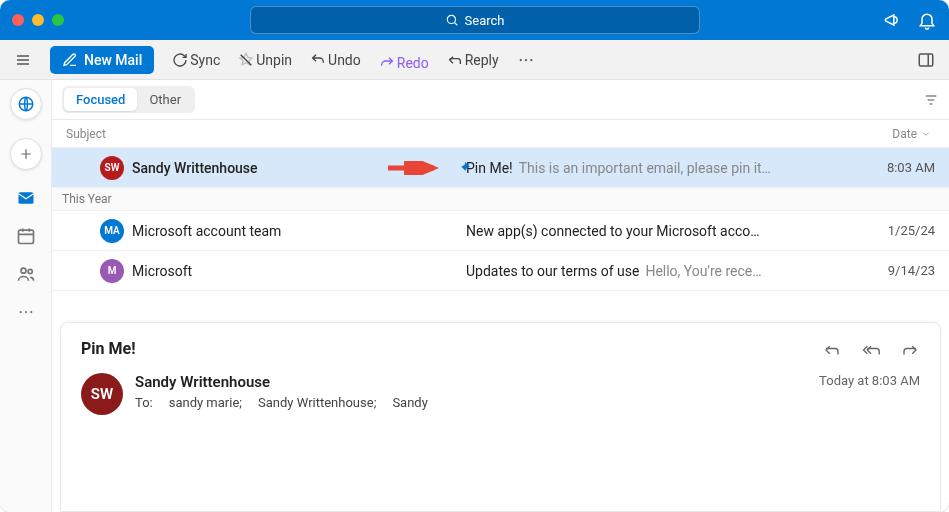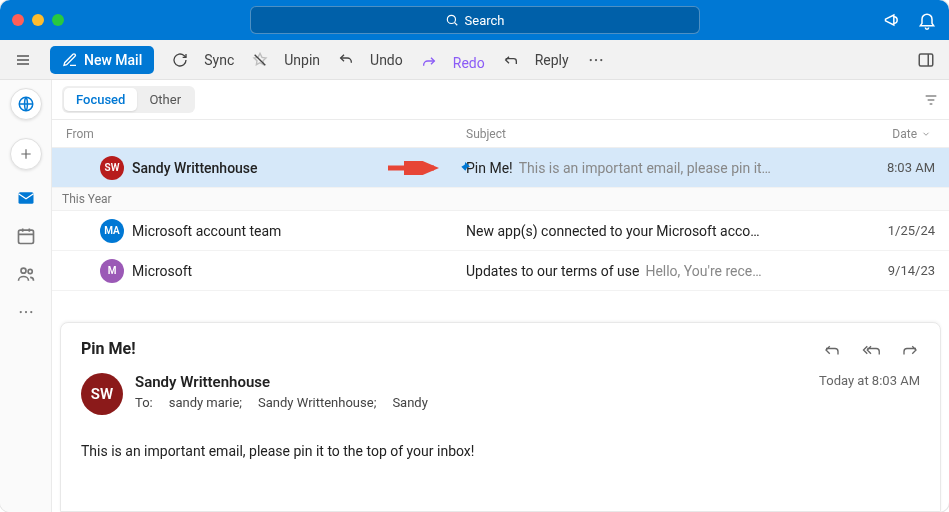--- a/index.html
+++ b/index.html
@@ -12,21 +12,21 @@
     .tl-red { background: #FF5F57; }
     .tl-yellow { background: #FEBC2E; }
     .tl-green { background: #28C840; }
     .search-pill { position: absolute; left: 50%; transform: translateX(-50%); width: 450px; height: 28px; background: rgba(0,0,0,0.2); border: 1px solid rgba(255,255,255,0.3); border-radius: 6px; display: flex; align-items: center; justify-content: center; color: #fff; font-size: 13px; gap: 6px; }
     .title-right { margin-left: auto; display: flex; gap: 14px; color: #fff; align-items: center; }
 
     
     .toolbar { height: 40px; background: #F2F2F2; display: flex; align-items: center; padding: 0 14px; gap: 18px; border-bottom: 1px solid #E3E3E3; }
     .hamburger { color: #555; }
     .new-mail-btn { background: #0078D4; color: #fff; height: 28px; border-radius: 5px; display: flex; align-items: center; padding: 0 12px; gap: 6px; font-size: 14px; font-weight: 500; cursor: pointer; }
-    .tool-btn { display: flex; align-items: center; gap: 16px; color: #444; font-size: 14px; cursor: pointer; }
+    .tool-btn { display: flex; align-items: center; gap: 2px; color: #444; font-size: 14px; cursor: pointer; }
     .tool-btn.disabled { color: #8b5cf6; margin-top: 6px; }
     .right-panel-toggle { margin-left: auto; color: #555; }
 
     
     .main { display: flex; height: calc(100% - 80px); }
 
     
     .sidebar { width: 52px; background: #FAFAFA; border-right: 1px solid #EAEAEA; display: flex; flex-direction: column; align-items: center; padding-top: 8px; gap: 18px; }
     .side-circle { width: 32px; height: 32px; border-radius: 50%; background: #fff; border: 1px solid #E0E0E0; display: flex; align-items: center; justify-content: center; box-shadow: 0 1px 3px rgba(0,0,0,0.1); color: #0078D4; }
     .side-icon { color: #777; width: 20px; height: 20px; display: flex; align-items: center; justify-content: center; }
@@ -220,21 +220,20 @@
         <div class="tab">Other</div>
       </div>
       <svg class="filter-icon" width="16" height="16" viewBox="0 0 24 24" fill="none" stroke="currentColor" stroke-width="2">
           <line x1="4" y1="6" x2="20" y2="6"></line>
           <line x1="7" y1="12" x2="17" y2="12"></line>
           <line x1="10" y1="18" x2="14" y2="18"></line>
         </svg>
     </div>
 
     <div class="headers-row">
-      <div class="col-from">From</div>
       <div class="col-subject">Subject</div>
       <div class="col-date">
         <span>Date</span>
         <svg width="10" height="10" viewBox="0 0 24 24" fill="none" stroke="currentColor" stroke-width="2">
             <polyline points="6 9 12 15 18 9"></polyline>
           </svg>
       </div>
     </div>
 
     <div class="msg-list">
@@ -320,17 +319,16 @@
           <div class="rp-sender">Sandy Writtenhouse</div>
           <div class="rp-to-row">
             <span class="rp-to-label">To:</span>
             <span>sandy marie;</span>
             <span>Sandy Writtenhouse;</span>
             <span>Sandy</span>
           </div>
         </div>
         <div class="rp-time">Today at 8:03 AM</div>
       </div>
-      <div class="rp-body">This is an important email, please pin it to the top of your inbox!</div>
     </div>
 
   </div>
 </div>
 
 </body></html>

